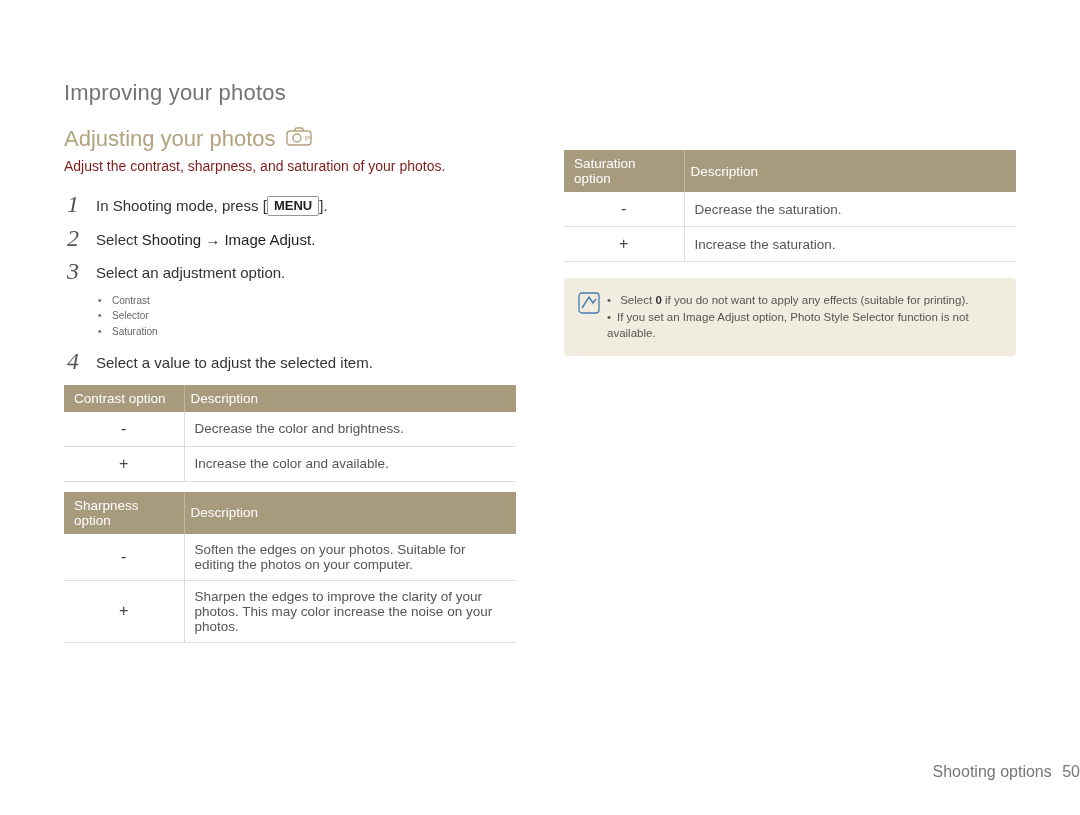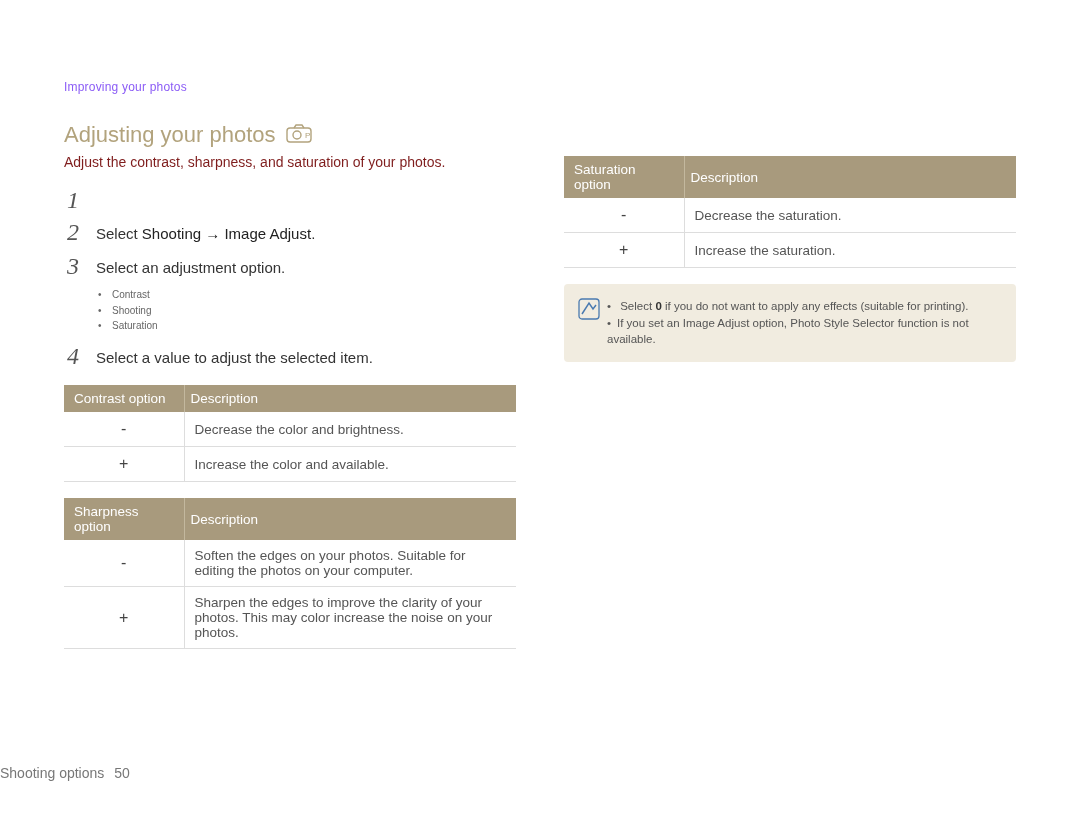--- a/index.html
+++ b/index.html
@@ -11,29 +11,28 @@
     color: #4a4a4a;
     position: relative;
   }
   .page {
     padding: 80px 64px 0 64px;
     display: flex;
     gap: 48px;
   }
   .col { flex: 1; min-width: 0; }
   .section-header {
-    font-size: 12px;
-    font-weight: 300;
-    color: #8b5cf6;
-    margin-bottom: 28px;
+    font-size: 22px;
+    font-weight: 300;
+    color: #737373;
+    margin-bottom: 20px;
     letter-spacing: 0.2px;
   }
   .title-row {
     display: flex;
-    align-items: center;
     gap: 10px;
     margin-bottom: 6px;
   }
   .page-title {
     font-size: 22px;
     font-weight: 400;
     color: #b2a37d;
   }
   .intro {
     font-size: 14px;
@@ -90,21 +89,21 @@
   }
   .sub-bullets li::before {
     content: "•";
     display: inline-block;
     width: 14px;
     color: #666;
   }
   table {
     width: 100%;
     border-collapse: collapse;
-    margin-top: 16px;
+    margin-top: 10px;
     font-size: 13.5px;
   }
   thead th {
     background: #a89a7d;
     color: #fff;
     font-weight: 400;
     text-align: left;
     padding: 6px 10px;
     border-right: 1px solid #c3b89e;
   }
@@ -147,22 +146,22 @@
     content: "•";
     display: inline-block;
     width: 10px;
     color: #555;
   }
   .note-list .b { font-weight: 700; color: #333; }
   .footer {
     position: absolute;
     bottom: 34px;
     left: 0; right: 0;
-    text-align: left;
-    font-size: 14px;
+    text-align: right;
+    font-size: 16px;
     color: #777;
     font-weight: 300;
   }
   .footer .pnum { margin-left: 6px; }
   .col-right .top-spacer { height: 60px; }
 </style>
 </head>
 <body>
 
 <div class="page">
@@ -179,36 +178,39 @@
           <text x="19" y="15" font-size="8" fill="#b2a37d" font-family="Arial">P</text>
         </svg>
       </span>
     </div>
 
     <div class="intro">Adjust the contrast, sharpness, and saturation of your photos.</div>
 
     <ol class="steps">
       <li class="step">
         <span class="step-num">1</span>
+        <span class="step-text">
+          <span>In Shooting mode, press [</span><span class="menu-btn">MENU</span><span>].</span>
+        </span>
       </li>
       <li class="step">
         <span class="step-num">2</span>
         <span class="step-text">
           <span>Select </span><span class="bold">Shooting → Image Adjust</span><span>.</span>
         </span>
       </li>
       <li class="step">
         <span class="step-num">3</span>
         <span class="step-text">Select an adjustment option.</span>
       </li>
     </ol>
 
     <ul class="sub-bullets">
       <li>Contrast</li>
-      <li>Shooting</li>
+      <li>Selector</li>
       <li>Saturation</li>
     </ul>
 
     <ol class="steps">
       <li class="step">
         <span class="step-num">4</span>
         <span class="step-text">Select a value to adjust the selected item.</span>
       </li>
     </ol>
 

